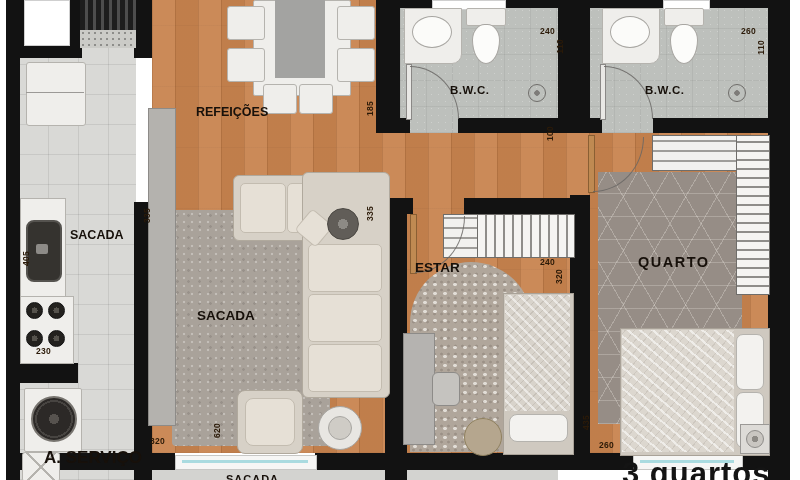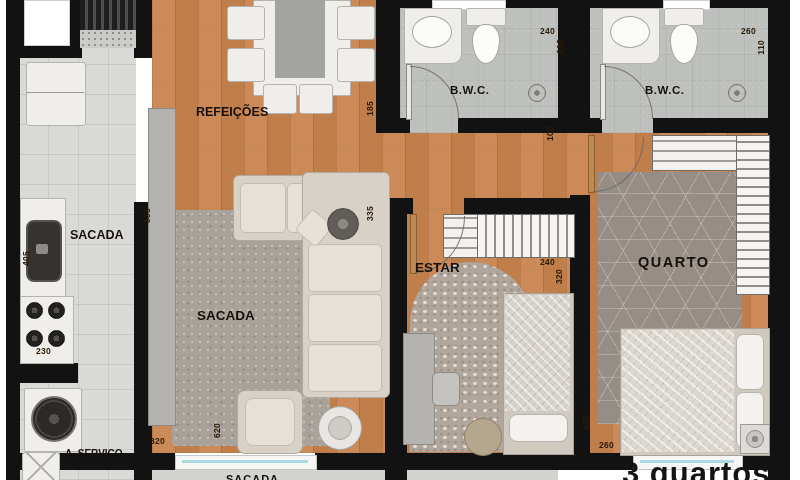--- a/index.html
+++ b/index.html
@@ -212,21 +212,21 @@
   <div class="abs leaf-tan" style="left:588px;top:135px;width:5px;height:56px"></div>
   <div class="abs arc-br" style="left:593px;top:137px;width:50px;height:54px"></div>
 
   <span class="rlabel" style="left:70px;top:228px;font-size:12.5px">SACADA</span>
   <span class="rlabel" style="left:196px;top:105px;font-size:12.5px">REFEIÇÕES</span>
   <span class="rlabel" style="left:197px;top:308px;font-size:13.5px">SACADA</span>
   <span class="rlabel" style="left:415px;top:260px;font-size:13.5px">ESTAR</span>
   <span class="rlabel" style="left:638px;top:254px;font-size:14.5px;letter-spacing:1.5px">QUARTO</span>
   <span class="rlabel" style="left:450px;top:84px;font-size:11.5px;letter-spacing:0.5px">B.W.C.</span>
   <span class="rlabel" style="left:645px;top:84px;font-size:11.5px;letter-spacing:0.5px">B.W.C.</span>
-  <span class="rlabel" style="left:65px;top:448px;font-size:10px">A. SERVIÇO</span>
+  <span class="rlabel" style="left:44px;top:448px;font-size:17px">A. SERVIÇO</span>
   <span class="rlabel" style="left:226px;top:473px;font-size:11px;letter-spacing:1px">SACADA</span>
 
   <span class="dim v" style="left:366px;top:101px">185</span>
   <span class="dim v" style="left:366px;top:206px">335</span>
   <span class="dim v" style="left:143px;top:208px">335</span>
   <span class="dim v" style="left:546px;top:126px">100</span>
   <span class="dim" style="left:540px;top:27px">240</span>
   <span class="dim v" style="left:556px;top:39px">110</span>
   <span class="dim" style="left:741px;top:27px">260</span>
   <span class="dim v" style="left:757px;top:40px">110</span>

